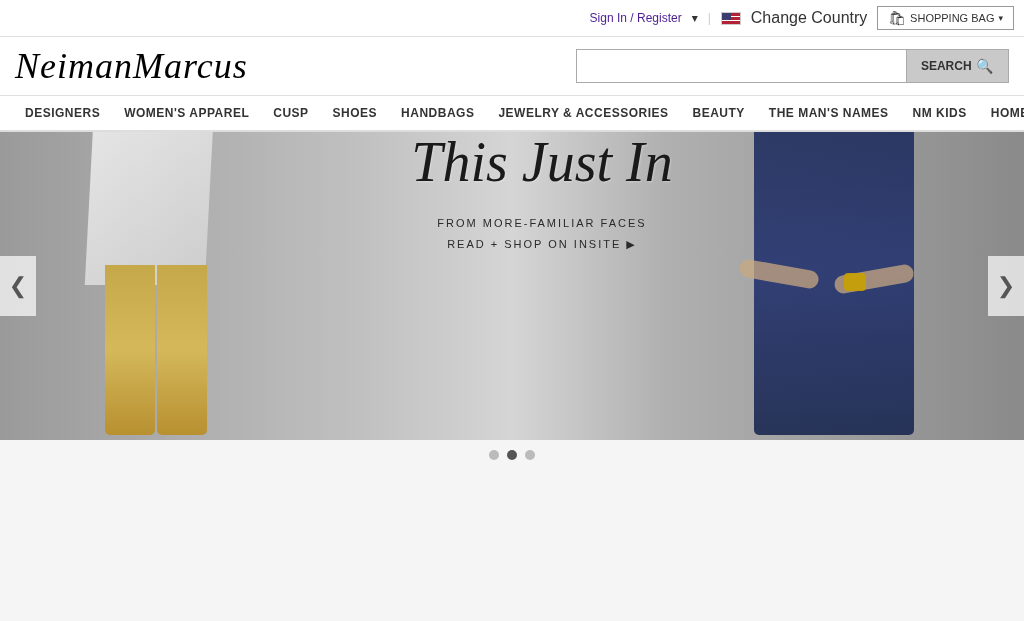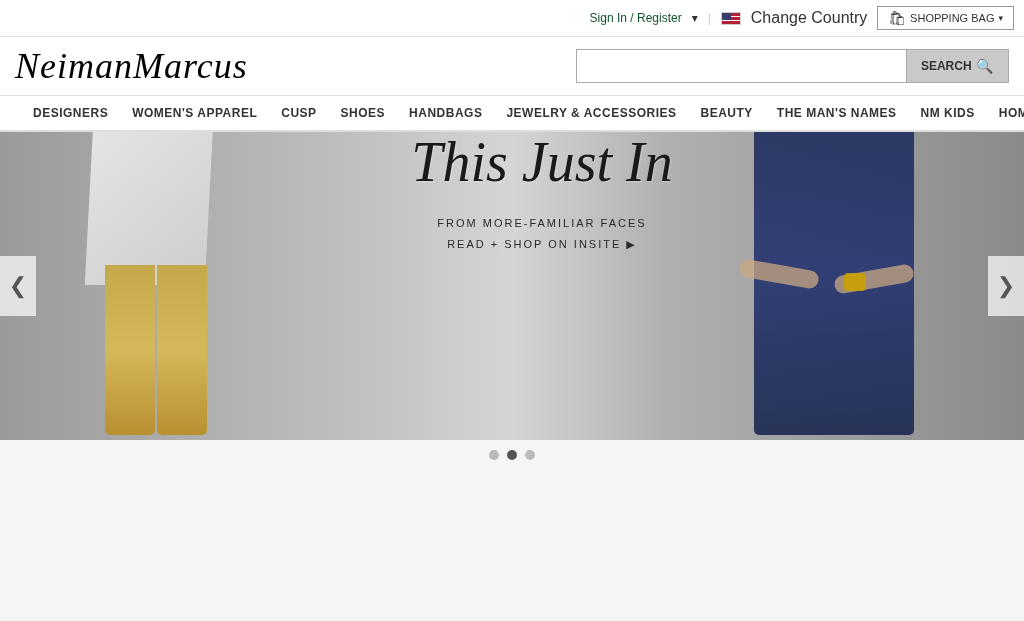--- a/index.html
+++ b/index.html
@@ -10,21 +10,21 @@
       display: flex;
       justify-content: flex-end;
       align-items: center;
       padding: 6px 10px;
       background: #fff;
       border-bottom: 1px solid #e0e0e0;
       font-size: 12px;
       color: #333;
       gap: 10px;
     }
-    .sign-in-link { color: #14532d; text-decoration: none; cursor: pointer; }
+    .sign-in-link { color: #4c1d95; text-decoration: none; cursor: pointer; }
     .top-bar-divider { color: #ccc; }
     .change-country-btn {
       display: flex; align-items: center; gap: 4px; cursor: pointer;
       background: none; border: none; font-size: 16px; color: #333;
     }
     .flag-icon {
       width: 20px; height: 13px; background: linear-gradient(180deg, #B22234 0%, #B22234 30%, #fff 30%, #fff 40%, #B22234 40%, #B22234 60%, #fff 60%, #fff 70%, #B22234 70%, #B22234 100%);
       border: 1px solid #ccc; display: inline-block; position: relative;
     }
     .flag-icon::after {
@@ -75,21 +75,21 @@
       white-space: nowrap;
     }
     .search-btn-icon { font-size: 14px; }
 
     
     nav {
       background: #fff;
       border-bottom: 2px solid #ddd;
       display: flex;
       align-items: center;
-      padding: 0 21px;
+      padding: 0 13px;
     }
     nav a {
       display: inline-block;
       padding: 10px 12px;
       font-size: 12px;
       font-weight: bold;
       color: #333;
       text-decoration: none;
       letter-spacing: 0.5px;
       white-space: nowrap;

